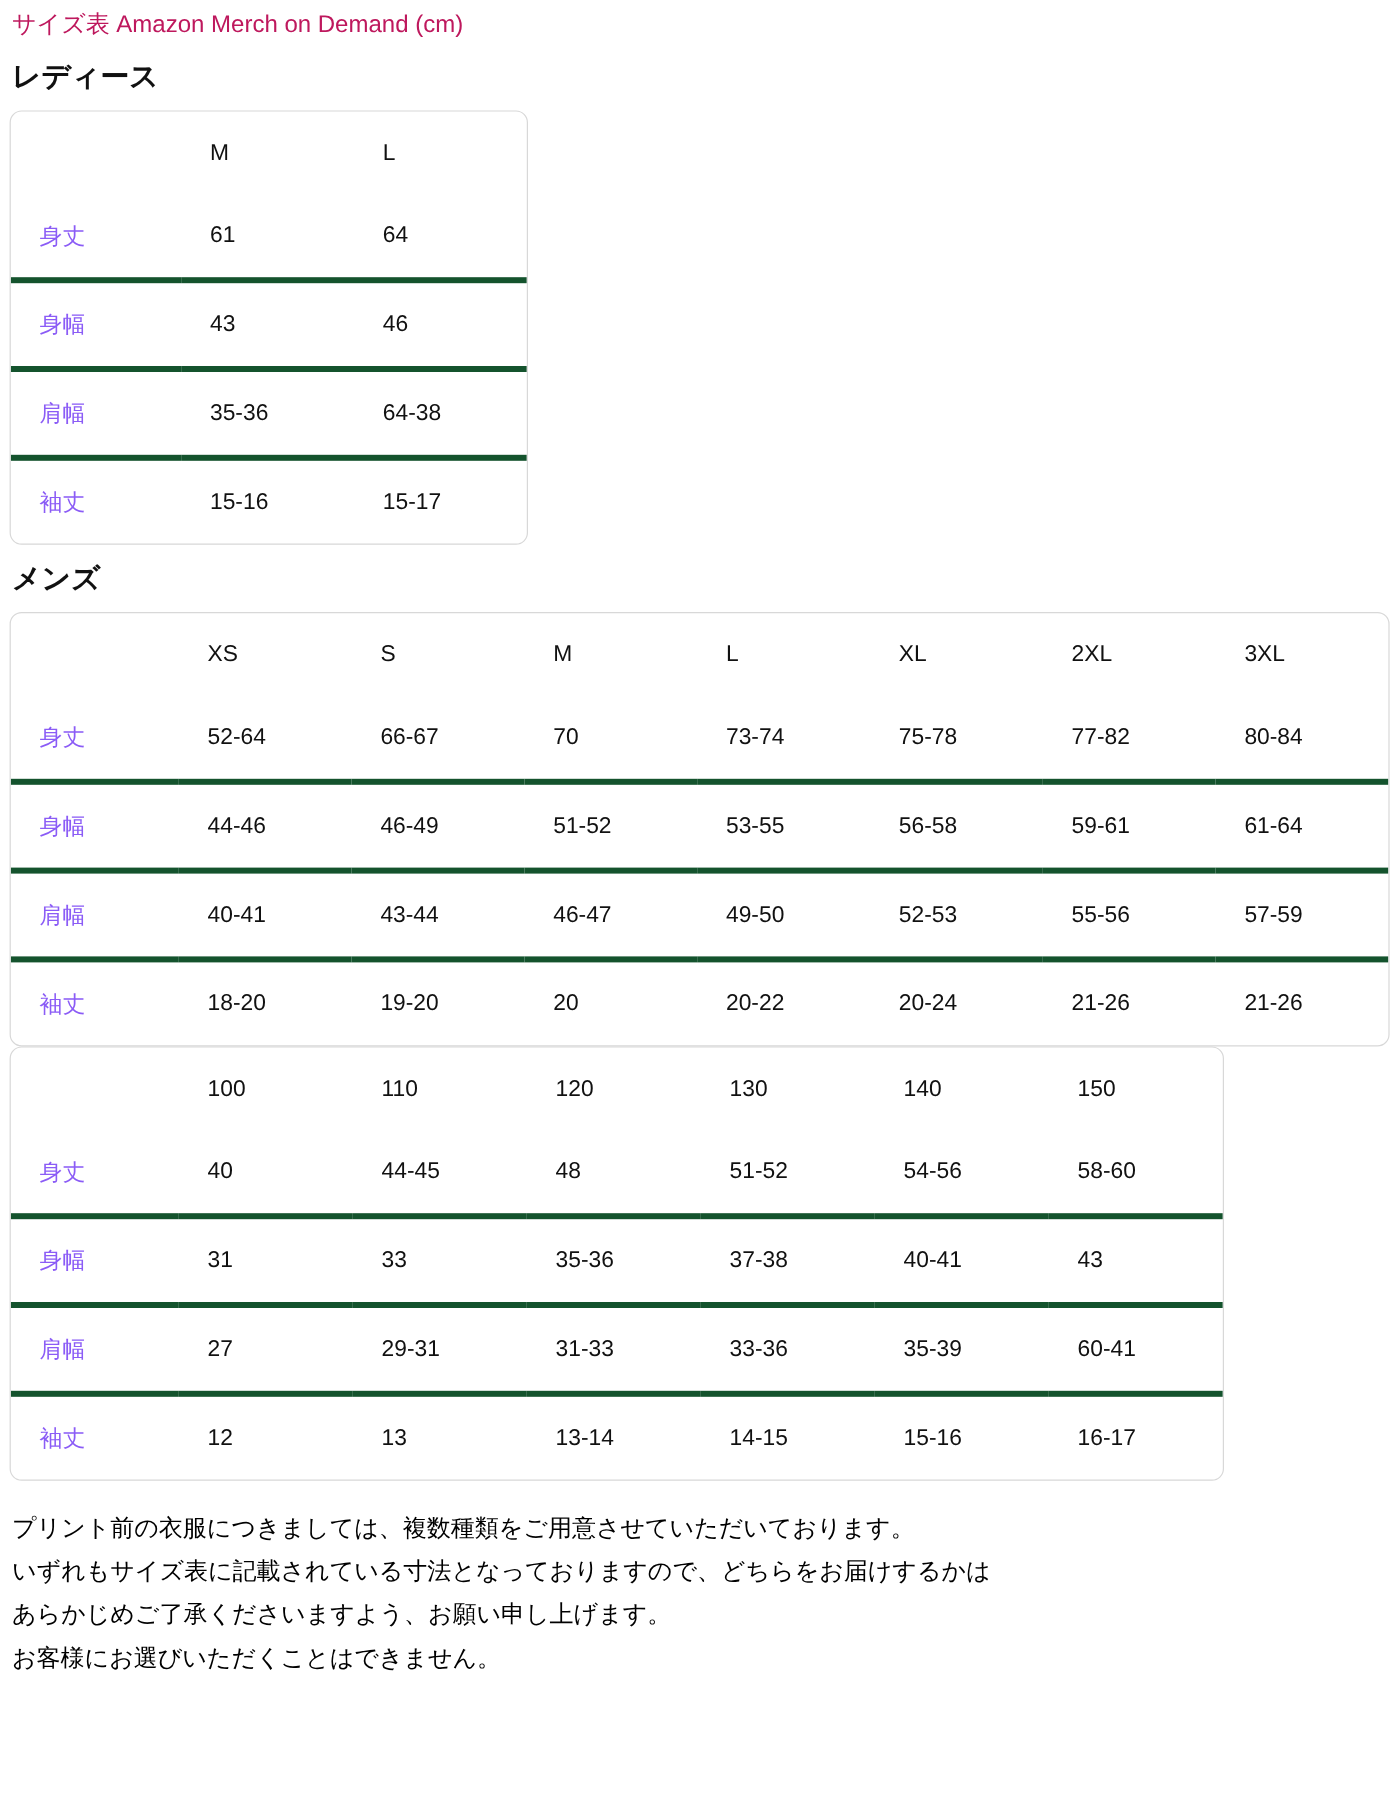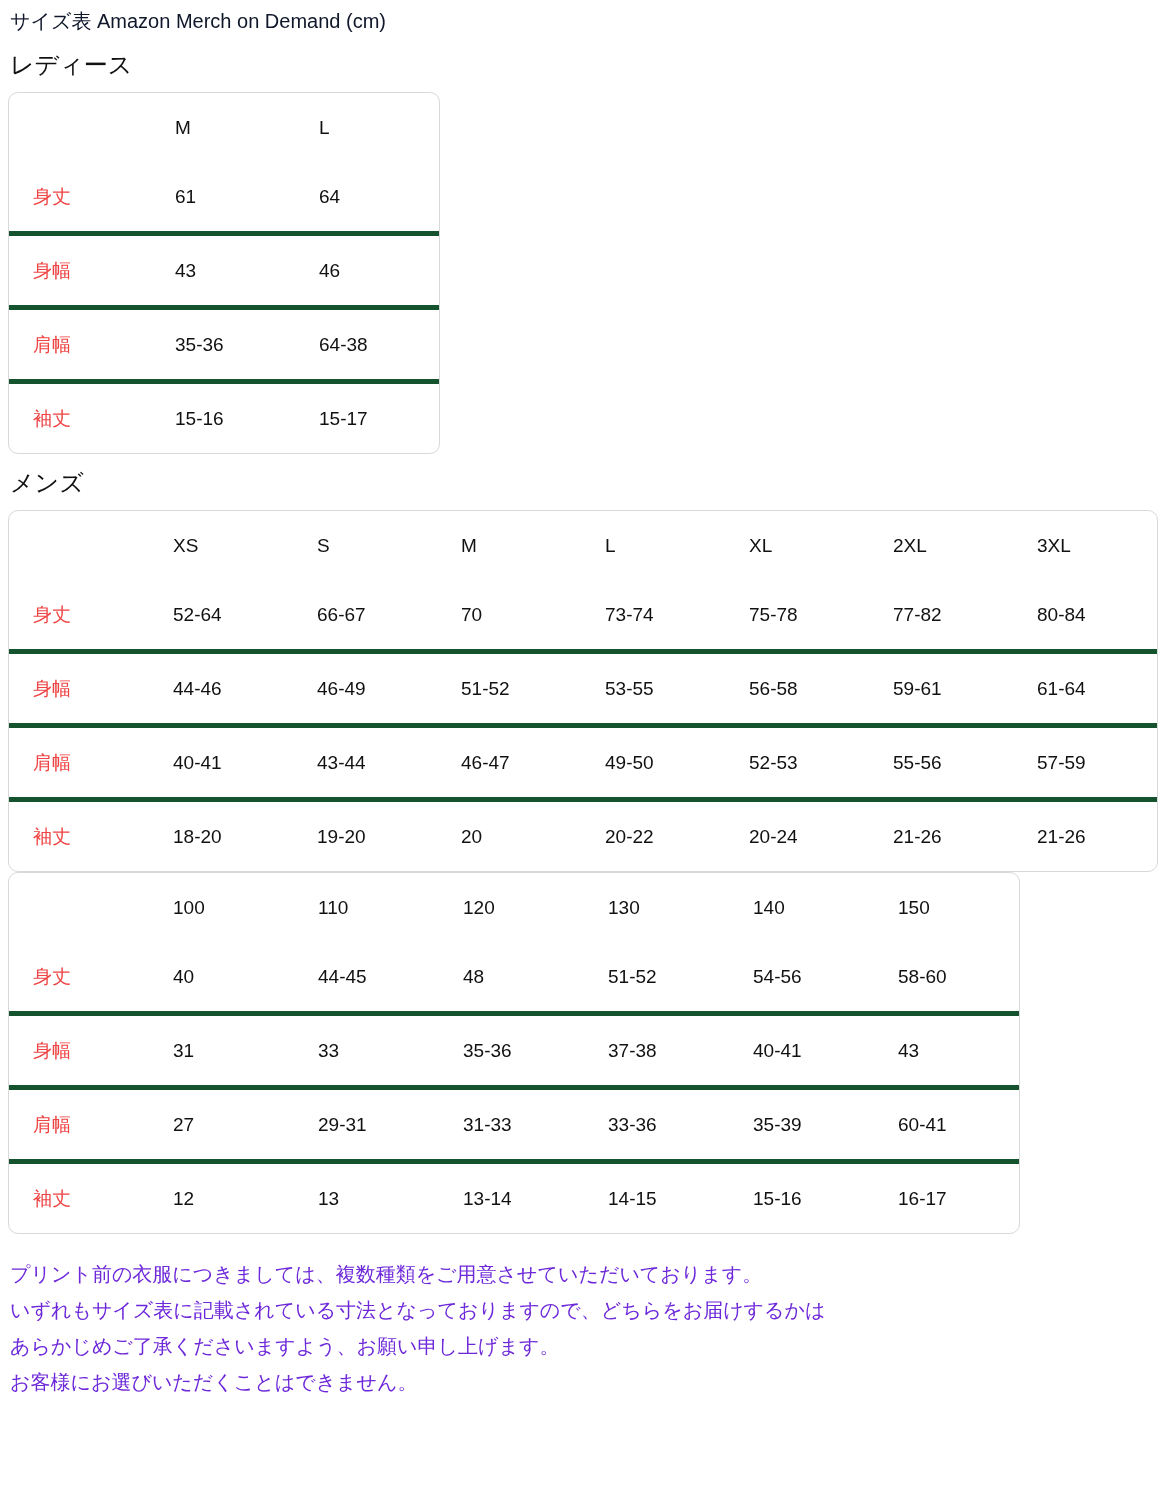--- a/index.html
+++ b/index.html
@@ -15,30 +15,30 @@
     -webkit-font-smoothing: antialiased;
   }
   .page {
     width: 1166px;
     box-sizing: border-box;
     padding: 6px 8px 10px 8px;
   }
   .doc-title {
     font-size: 20px;
     line-height: 30px;
-    color: #0f172a;
+    color: #be185d;
     margin: 0 0 8px 2px;
     font-weight: 400;
   }
   .section-title {
     font-size: 24px;
     line-height: 34px;
     color: #111111;
     margin: 12px 0 10px 2px;
-    font-weight: 400;
+    font-weight: 700;
   }
   .table-wrap {
     border: 1px solid #d8d8d8;
     border-radius: 10px;
     overflow: hidden;
     background: #ffffff;
     display: inline-block;
     vertical-align: top;
   }
   table.size-table {
@@ -56,21 +56,21 @@
     white-space: nowrap;
   }
   table.size-table tr + tr td,
   table.size-table tr + tr th {
     border-top: 5px solid #14532d;
   }
   table.size-table thead th {
     color: #111111;
   }
   .rowhead {
-    color: #ef4444;
+    color: #8b5cf6;
   }
 
   
   .tbl-ladies { width: 430px; }
   .tbl-ladies col.c0 { width: 142px; }
   .tbl-ladies col.cx { width: 144px; }
 
   
   .tbl-mens { width: 1148px; }
   .tbl-mens col.c0 { width: 140px; }
@@ -78,21 +78,21 @@
 
   
   .tbl-kids { width: 1010px; }
   .tbl-kids col.c0 { width: 140px; }
   .tbl-kids col.cx { width: 145px; }
 
   .notes {
     margin: 22px 0 0 2px;
     font-size: 20px;
     line-height: 36px;
-    color: #6d28d9;
+    color: #000000;
   }
   .notes p {
     margin: 0;
   }
 </style>
 </head>
 <body>
 
 <div class="page">
 

